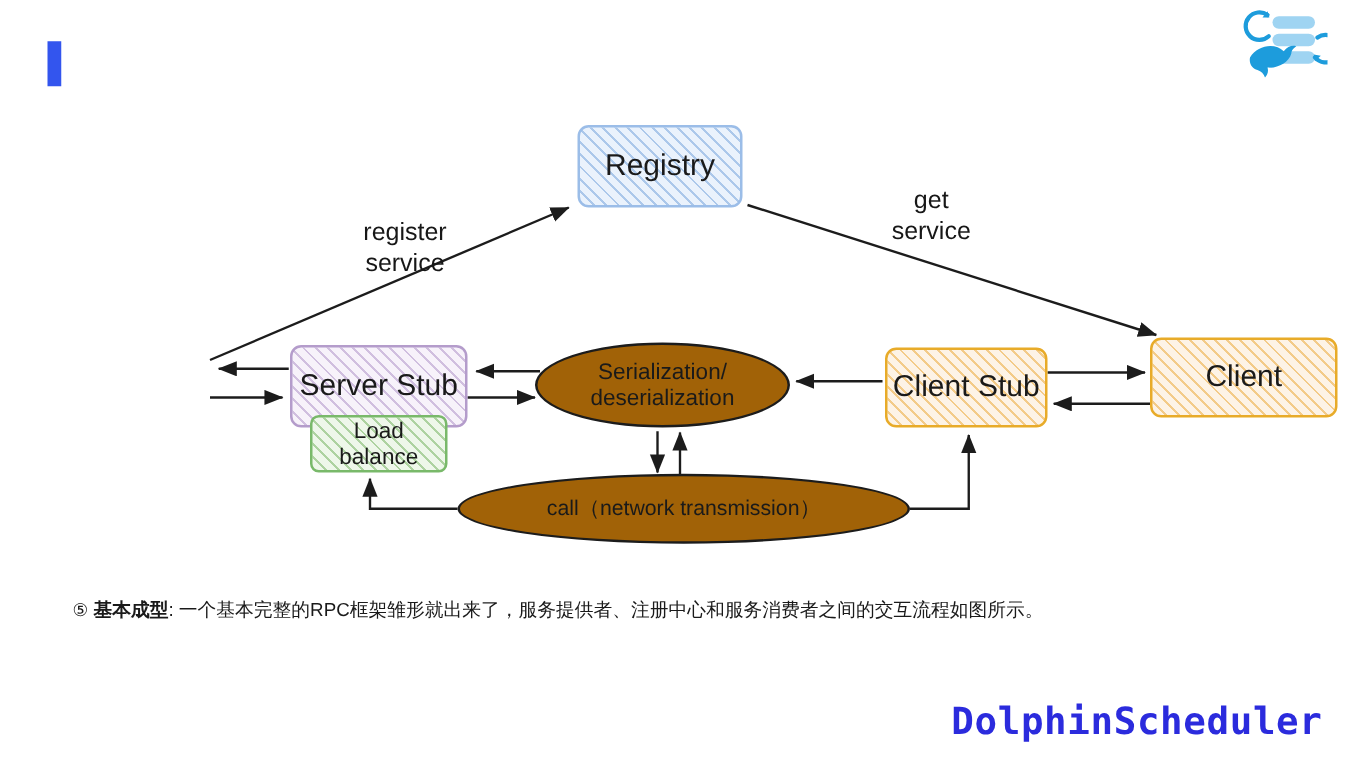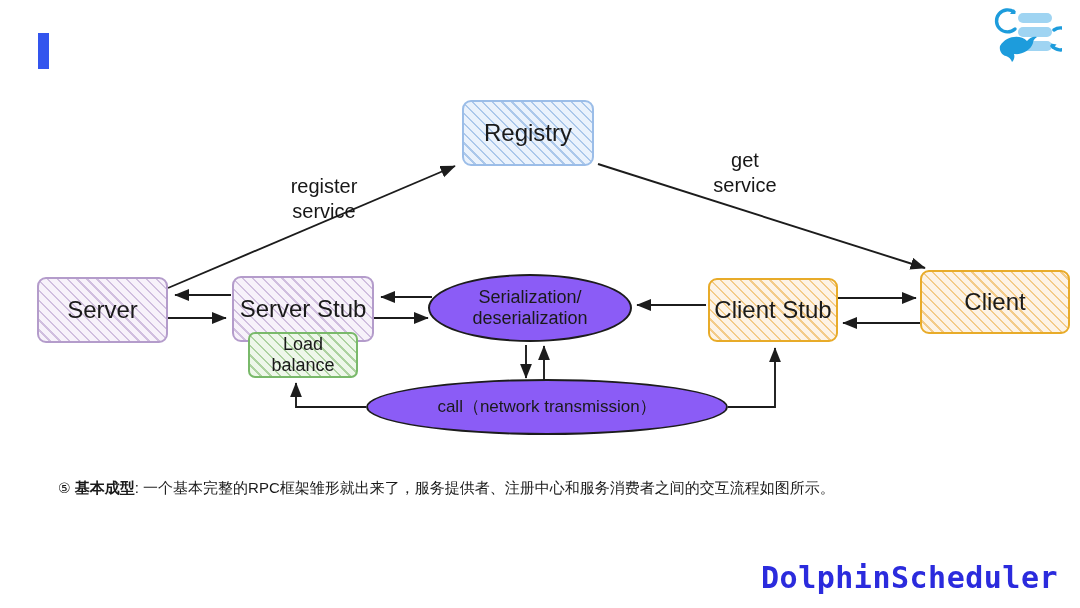--- a/index.html
+++ b/index.html
@@ -111,21 +111,21 @@
                      font-size: 18px; z-index: 5; border-radius: 7px; }
   #node-clientstub { left: 708px; top: 278px;  width: 130px; height: 64px; }
   #node-client     { left: 920px; top: 270px;  width: 150px; height: 64px; }
 
   
   .ellipse {
     position: absolute;
     box-sizing: border-box;
     border: 2.5px solid #1c1c1c;
     border-radius: 50%;
-    background: #8b5cf6;
+    background: #a16207;
     display: flex;
     align-items: center;
     justify-content: center;
     text-align: center;
     color: #1a1a1a;
     line-height: 1.18;
   }
   #ellipse-serial { left: 428px; top: 274px; width: 204px; height: 68px; font-size: 18px; }
   #ellipse-call   { left: 366px; top: 379px; width: 362px; height: 56px; font-size: 17px; }
 
@@ -221,23 +221,20 @@
         <path d="M366 407 L296 407 L296 383"></path>
 
         <path d="M728 407 L775 407 L775 348"></path>
       </g>
     </svg>
 
     <div id="node-registry" class="node hatch-blue">
       <span class="lbl">Registry</span>
     </div>
 
-    <div id="node-server" class="node hatch-purple">
-      <span class="lbl">Server</span>
-    </div>
 
     <div id="node-serverstub" class="node hatch-purple">
       <span class="lbl">Server Stub</span>
     </div>
 
     <div id="node-loadbal" class="node hatch-green">
       <span class="lbl">Load
 balance</span>
     </div>
 

